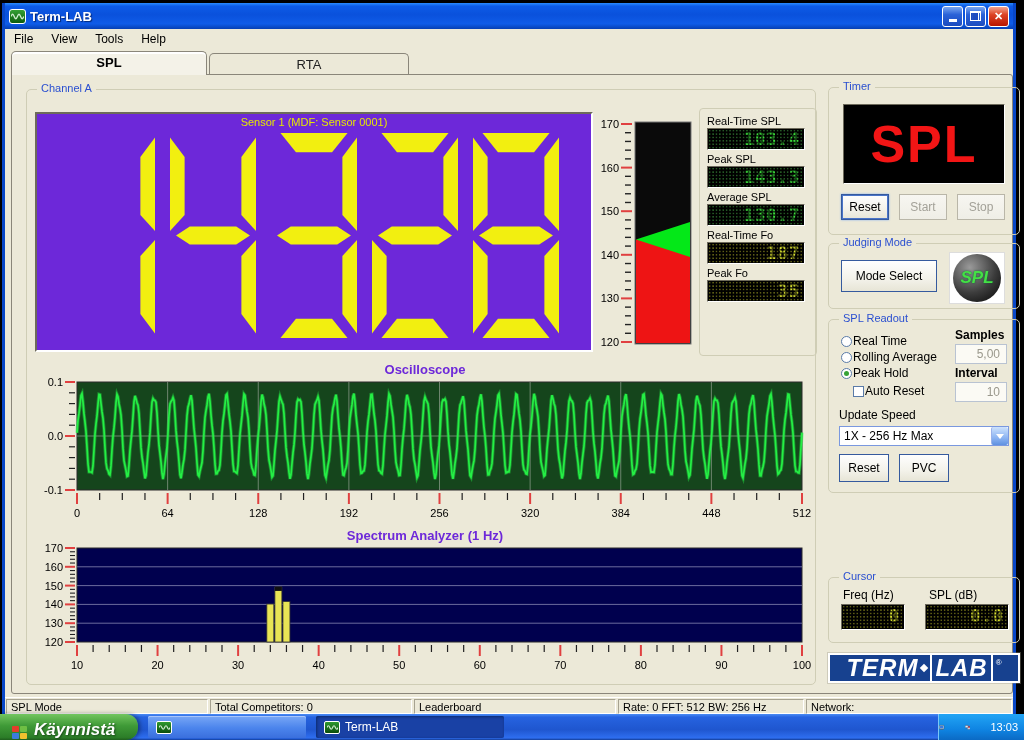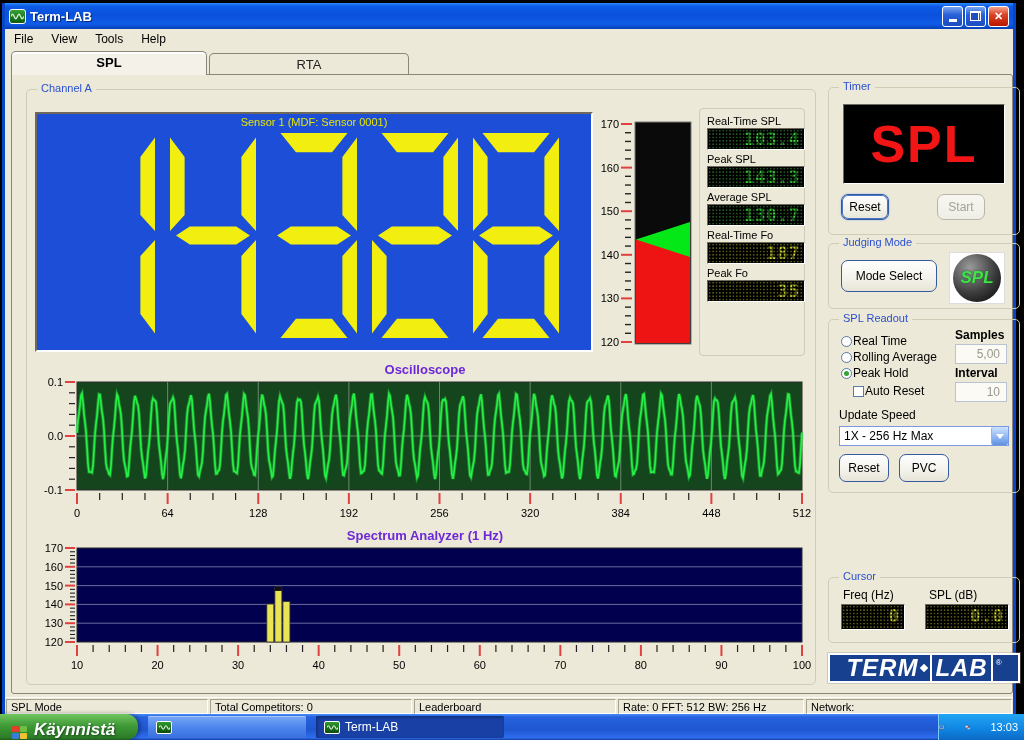--- a/index.html
+++ b/index.html
@@ -42,27 +42,27 @@
   #tabpage { position:absolute; left:6px; top:71px; width:1002px; height:620px;
     border:1px solid #8a867a; border-radius:0 3px 3px 3px; background:#ece9d8; z-index:2; }
 
   
   .groupbox { position:absolute; border:1px solid #cfcdb5; border-radius:5px; }
   .groupbox > .gb-label { position:absolute; top:-8px; left:10px; background:#ece9d8;
     padding:0 4px; font-size:11px; color:#2a4fd0; }
 
   
   #main-display { position:absolute; left:8px; top:22px; width:558px; height:240px;
-    background:#1d4ed8; border:2px solid; border-color:#6d6a5b #fff #fff #6d6a5b; }
+    background:#6d28d9; border:2px solid; border-color:#6d6a5b #fff #fff #6d6a5b; }
   #sensor-header { text-align:center; color:#e6e600; font-size:11px; padding-top:2px; }
   #main-display-digits { display:flex; justify-content:center; gap:15px; margin-top:5px; }
 
   
   #meter-wrap { position:absolute; left:570px; top:22px; width:100px; height:242px; }
-  #readout-box { position:absolute; left:672px; top:18px; width:106px; height:248px;
+  #readout-box { position:absolute; left:672px; top:18px; width:118px; height:248px;
     border:1px solid #cfcdb5; border-radius:4px; padding:6px 5px 0 7px; }
   .readout-row { margin-bottom:3px; }
   .readout-row .ro-label { font-size:11px; color:#000; margin-bottom:1px; }
   .dotm { position:relative; background-color:#000; border:1px solid;
     border-color:#6d6a5b #fff #fff #6d6a5b; overflow:hidden;
     font-family:"DejaVu Sans Mono", monospace; font-weight:bold; }
   .dotm .dm-text { position:relative; z-index:1; display:block; text-align:right;
     padding-right:4px; letter-spacing:1px; }
   .dotm.green { background-image:radial-gradient(circle at 1.6px 1.6px, rgba(38,92,38,.95) .8px, transparent 1.15px); background-size:3.4px 3.4px; color:#3ade3a; }
   .dotm.yellow { background-image:radial-gradient(circle at 1.6px 1.6px, rgba(96,96,22,.95) .8px, transparent 1.15px); background-size:3.4px 3.4px; color:#d8e030; }
@@ -74,25 +74,25 @@
   
   .plot-title { position:absolute; width:780px; text-align:center; font-size:13px;
     font-weight:bold; color:#6d28d9; }
   #scope-title { left:8px; top:272px; }
   #scope-svg-wrap { position:absolute; left:8px; top:288px; }
   #spectrum-title { left:8px; top:438px; }
   #spectrum-svg-wrap { position:absolute; left:8px; top:454px; }
 
   
   .xp-btn { background:linear-gradient(180deg,#fefefe,#f3f2ea 60%,#e7e5d6);
-    border:1px solid #355a9e; border-radius:7px; font-size:12px; color:#000;
+    border:1px solid #355a9e; border-radius:0; font-size:12px; color:#000;
     display:inline-flex; align-items:center; justify-content:center; }
   .xp-btn.focused { box-shadow:0 0 0 1px #4a74c8 inset, 0 0 2px #89b2f1; }
   .xp-btn.disabled { border-color:#b9b6a8; color:#a3a198;
-    background:linear-gradient(180deg,#f7f6f1,#efeee6);margin-left:38px; }
+    background:linear-gradient(180deg,#f7f6f1,#efeee6); }
 
   #timer-box  { left:816px; top:12px;  width:192px; height:148px; }
   #timer-display { position:absolute; left:14px; top:16px; width:162px; height:80px;
     background:#000; border:1px solid; border-color:#6d6a5b #fff #fff #6d6a5b;
     display:flex; align-items:center; justify-content:center; }
   #timer-display span { color:#f21515; font-weight:bold; font-size:52px; letter-spacing:2px; }
   #timer-buttons { position:absolute; left:12px; top:106px; display:flex; gap:10px; }
   #timer-buttons .xp-btn { width:48px; height:26px; }
 
   #judging-box { left:816px; top:168px; width:192px; height:66px; }

